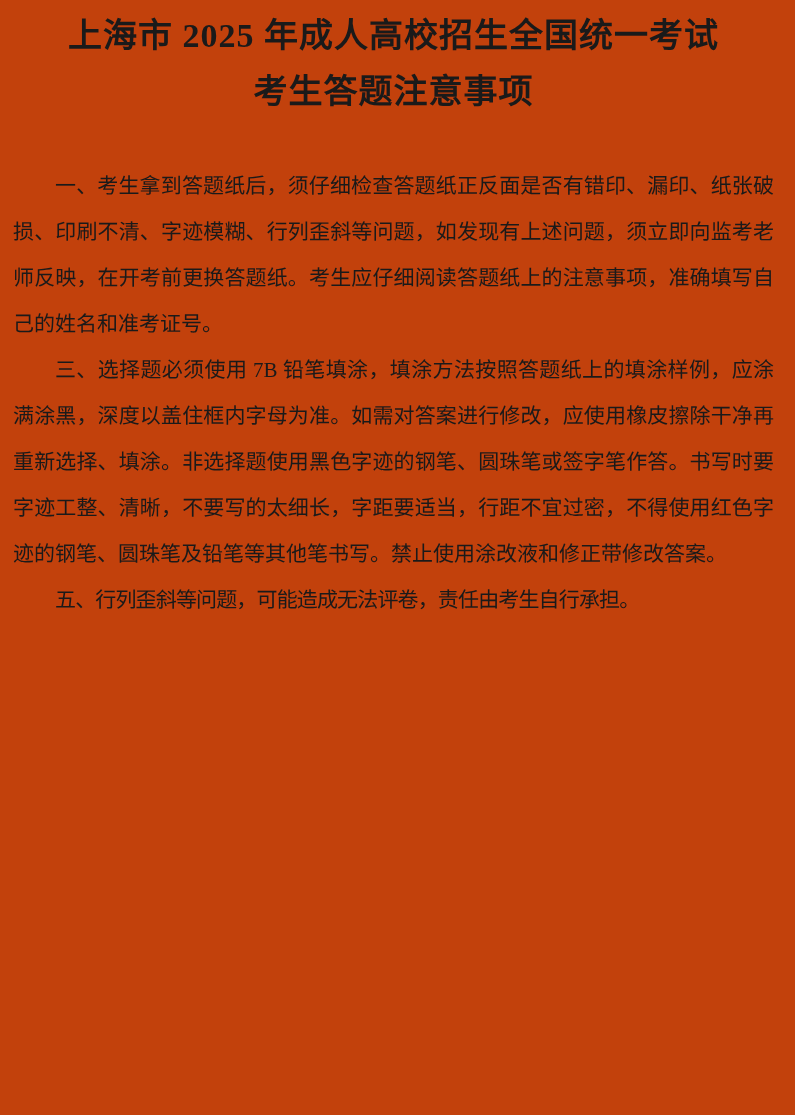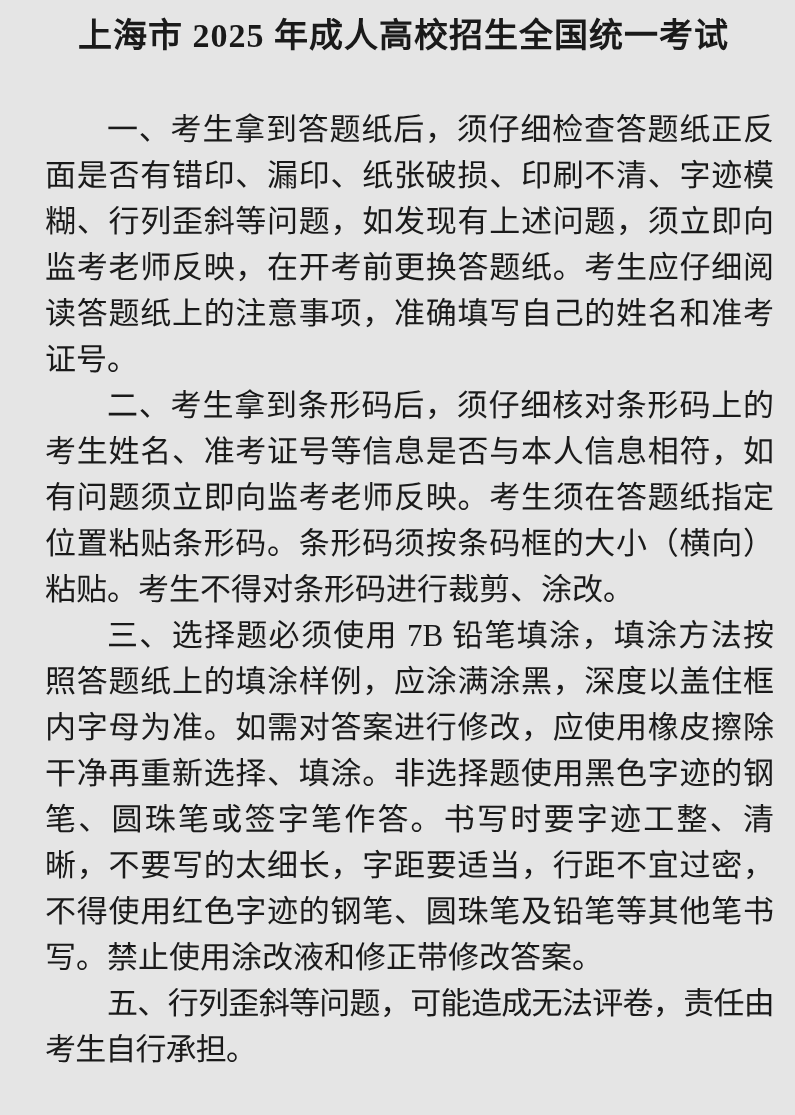--- a/index.html
+++ b/index.html
@@ -11,59 +11,58 @@
     height: 1115px;
     background: #ffffff;
     font-family: "Liberation Serif", serif;
     color: #1a1a1a;
     overflow: hidden;
   }
   .page {
     box-sizing: border-box;
     width: 795px;
     height: 1115px;
-    padding: 8px 21px 0 33px;
-    background: #e5e5e5;
+    padding: 8px 21px 0 13px;
+    background: #c2410c;
   }
   .doc-title {
     text-align: center;
     font-weight: bold;
   }
   .title-line {
     font-size: 34px;
     line-height: 56px;
     letter-spacing: 1px;
     white-space: nowrap;
   }
   .content {
     margin-top: 43px;
-    font-size: 31px;
+    font-size: 21px;
     line-height: 46px;
     text-align: justify;
-    margin-left: 12px;
   }
   .content p {
     margin: 0;
     padding: 0;
     text-indent: 2em;
   }
   
   .content p.compressed {
     letter-spacing: -0.85px;
   }
 </style>
 </head>
 <body>
 
 <div class="page">
 
   <div class="doc-title">
     <div class="title-line">上海市 2025 年成人高校招生全国统一考试</div>
+    <div class="title-line">考生答题注意事项</div>
   </div>
 
   <div class="content">
     <p>一、考生拿到答题纸后，须仔细检查答题纸正反面是否有错印、漏印、纸张破损、印刷不清、字迹模糊、行列歪斜等问题，如发现有上述问题，须立即向监考老师反映，在开考前更换答题纸。考生应仔细阅读答题纸上的注意事项，准确填写自己的姓名和准考证号。</p>
-    <p>二、考生拿到条形码后，须仔细核对条形码上的考生姓名、准考证号等信息是否与本人信息相符，如有问题须立即向监考老师反映。考生须在答题纸指定位置粘贴条形码。条形码须按条码框的大小（横向）粘贴。考生不得对条形码进行裁剪、涂改。</p>
     <p>三、选择题必须使用 7B 铅笔填涂，填涂方法按照答题纸上的填涂样例，应涂满涂黑，深度以盖住框内字母为准。如需对答案进行修改，应使用橡皮擦除干净再重新选择、填涂。非选择题使用黑色字迹的钢笔、圆珠笔或签字笔作答。书写时要字迹工整、清晰，不要写的太细长，字距要适当，行距不宜过密，不得使用红色字迹的钢笔、圆珠笔及铅笔等其他笔书写。禁止使用涂改液和修正带修改答案。</p>
     <p class="compressed">五、行列歪斜等问题，可能造成无法评卷，责任由考生自行承担。</p>
   </div>
 
 </div>
 
 </body></html>

